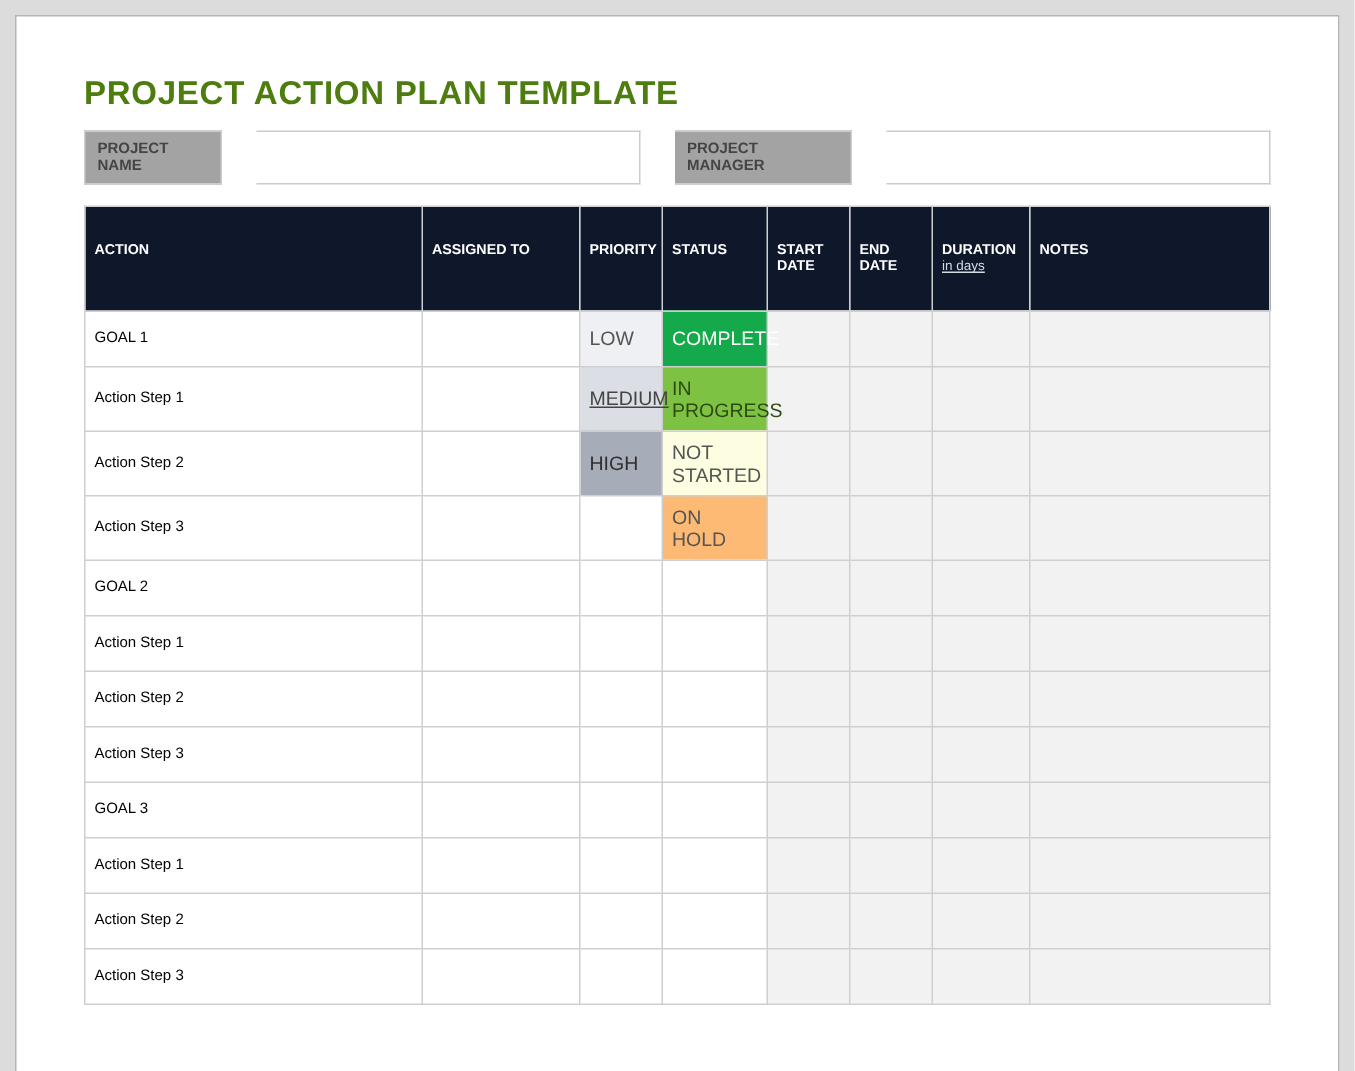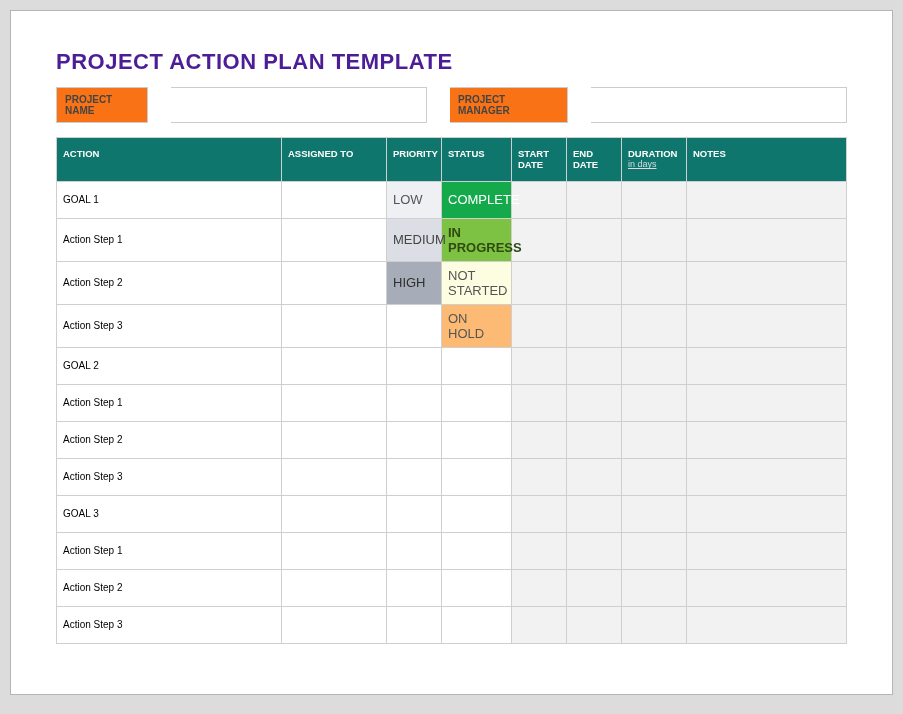--- a/index.html
+++ b/index.html
@@ -9,41 +9,41 @@
     padding: 10px;
     width: 903px;
   }
   .page {
     background: #ffffff;
     border: 1px solid #b5b5b5;
     padding: 38px 45px 50px 45px;
     width: 100%;
   }
   .title {
-    color: #4c1d95;
+    color: #4d7c0f;
     font-size: 22px;
     font-weight: bold;
     letter-spacing: 0.5px;
     margin-bottom: 12px;
   }
   .meta-row {
     display: flex;
     margin-bottom: 14px;
     font-size: 10px;
   }
   .meta-cell {
     border: 1px solid #cccccc;
     padding: 6px 8px;
     display: flex;
     align-items: center;
   }
   .meta-label {
     font-weight: bold;
     color: #444;
-    background: #f97316;
+    background: #a3a3a3;
   }
   .meta-value {
     flex: 1;
     background: #fff;
     border-left: none;
   }
   .meta-row .meta-cell + .meta-cell { border-left: none; margin-left: 23px; }
   .pn-label { width: 92px; }
   .pn-value { flex: 1; }
   .pm-label { width: 118px; }
@@ -56,27 +56,27 @@
     font-size: 10px;
   }
   table.plan th, table.plan td {
     border: 1px solid #cfcfcf;
     padding: 6px 6px;
     text-align: left;
     vertical-align: middle;
     height: 37px;
   }
   table.plan thead th {
-    background: #0f766e;
+    background: #0f172a;
     color: #ffffff;
     font-weight: bold;
     font-size: 9.5px;
     line-height: 1.2;
     vertical-align: top;
-    padding: 10px 6px;
+    padding: 23px 6px;
     height: 32px;
   }
   table.plan thead th .sub {
     display: block;
     font-weight: normal;
     font-size: 9px;
     color: #d6dbe3;
     text-decoration: underline;
   }
   .col-action   { width: 225px; }
@@ -84,25 +84,25 @@
   .col-priority { width:  55px; }
   .col-status   { width:  70px; }
   .col-start    { width:  55px; }
   .col-end      { width:  55px; }
   .col-duration { width:  65px; }
   .col-notes    { width: auto; }
 
   td.priority, td.status { font-size: 13px; }
 
   .pr-low    { background: #eef0f3; color: #555; }
-  .pr-medium { background: #dbdee4; color: #444; }
+  .pr-medium { background: #dbdee4; color: #444; text-decoration: underline; }
   .pr-high   { background: #a7adb8; color: #2f2f2f; }
 
   .st-complete    { background: #14a94b; color: #ffffff; }
-  .st-inprogress  { background: #7dc242; color: #2f4a12; font-weight: bold; }
+  .st-inprogress  { background: #7dc242; color: #2f4a12; }
   .st-notstarted  { background: #fdfde1; color: #555; }
   .st-onhold      { background: #fdba74; color: #555; }
 
   td.empty-shaded { background: #f2f2f2; }
 </style>
 </head>
 <body>
 
 <div class="page">
 

